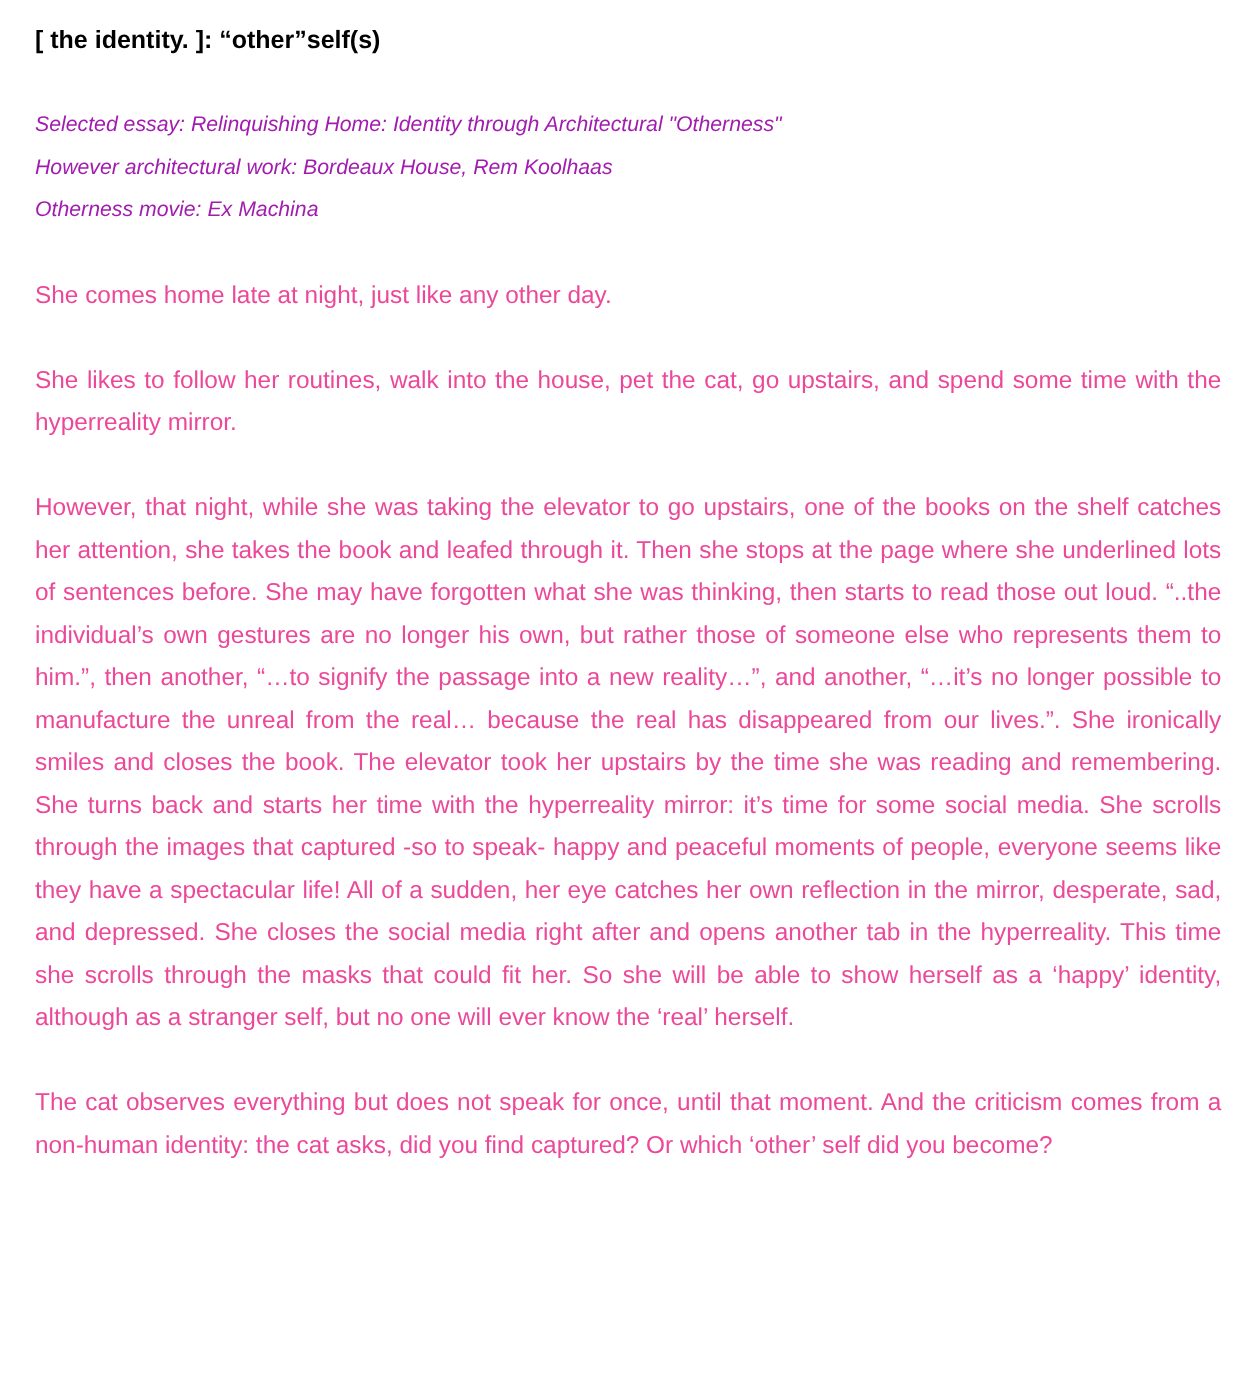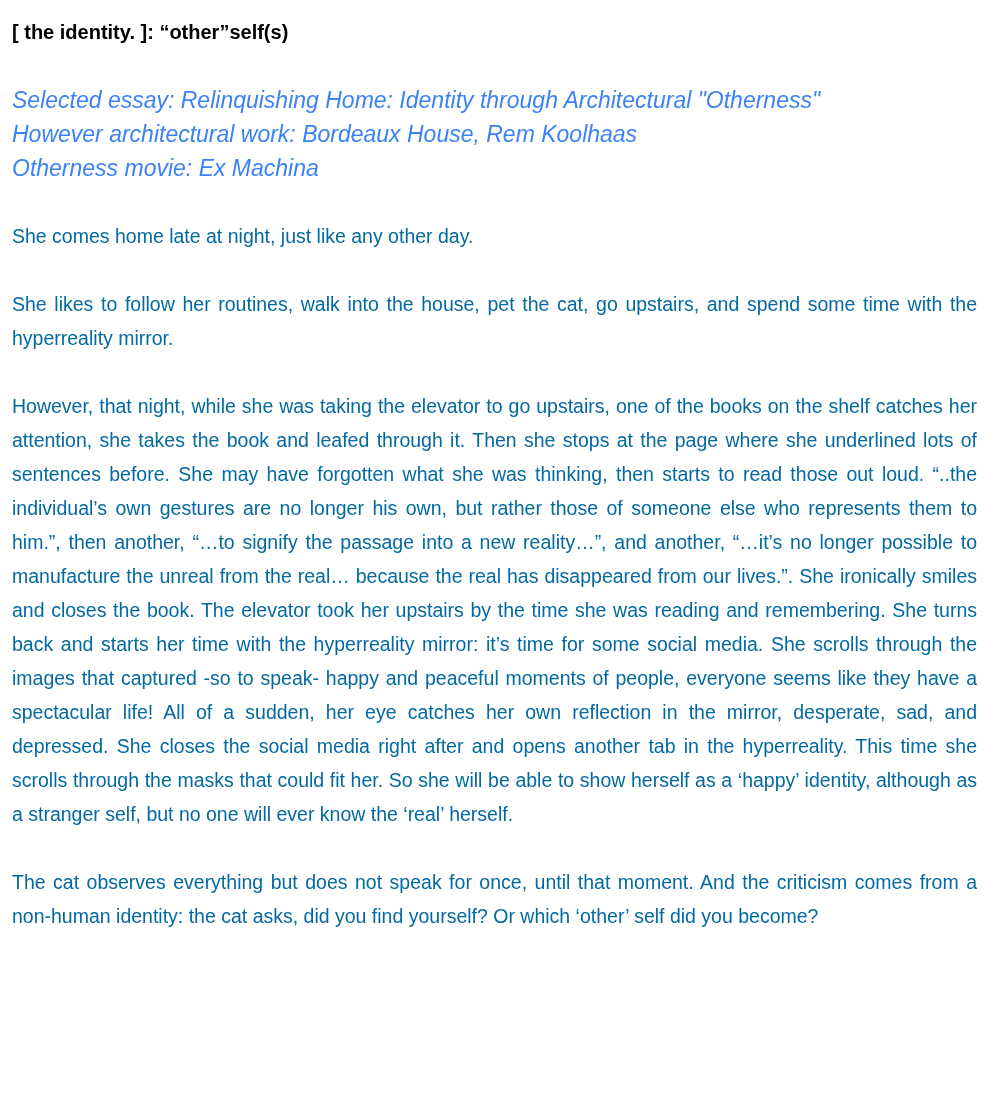--- a/index.html
+++ b/index.html
@@ -5,46 +5,46 @@
   * { box-sizing: border-box; }
   html, body {
     margin: 0;
     padding: 0;
     background: #ffffff;
   }
   .page {
     width: 994px;
     min-height: 1106px;
     background: #ffffff;
-    padding: 15px 17px 20px 12px;
+    padding: 15px 17px 20px 28px;
     color: #111111;
     font-family: "Liberation Sans", "DejaVu Sans", sans-serif;
   }
   .doc-title {
     font-size: 20px;
     font-weight: 700;
     line-height: 34px;
     margin: 0 0 34px 0;
     color: #000000;
   }
   .meta-block {
     margin: 0 0 34px 0;
   }
   .meta-line {
     font-style: italic;
-    font-size: 23px;
+    font-size: 17px;
     line-height: 34px;
-    color: #3b82f6;
+    color: #a21caf;
   }
   .para {
     font-size: 19.5px;
     line-height: 34px;
     margin: 0 0 34px 0;
     text-align: justify;
-    color: #0369a1;
+    color: #ec4899;
   }
   .para:last-child {
     margin-bottom: 0;
   }
 </style>
 </head>
 <body>
 
 <div class="page">
 
@@ -55,15 +55,15 @@
     <div class="meta-line">However architectural work: Bordeaux House, Rem Koolhaas</div>
     <div class="meta-line">Otherness movie: Ex Machina</div>
   </div>
 
   <p class="para">She comes home late at night, just like any other day.</p>
 
   <p class="para">She likes to follow her routines, walk into the house, pet the cat, go upstairs, and spend some time with the hyperreality mirror.</p>
 
   <p class="para">However, that night, while she was taking the elevator to go upstairs, one of the books on the shelf catches her attention, she takes the book and leafed through it. Then she stops at the page where she underlined lots of sentences before. She may have forgotten what she was thinking, then starts to read those out loud. “..the individual’s own gestures are no longer his own, but rather those of someone else who represents them to him.”, then another, “…to signify the passage into a new reality…”, and another, “…it’s no longer possible to manufacture the unreal from the real… because the real has disappeared from our lives.”. She ironically smiles and closes the book. The elevator took her upstairs by the time she was reading and remembering. She turns back and starts her time with the hyperreality mirror: it’s time for some social media. She scrolls through the images that captured -so to speak- happy and peaceful moments of people, everyone seems like they have a spectacular life! All of a sudden, her eye catches her own reflection in the mirror, desperate, sad, and depressed. She closes the social media right after and opens another tab in the hyperreality. This time she scrolls through the masks that could fit her. So she will be able to show herself as a ‘happy’ identity, although as a stranger self, but no one will ever know the ‘real’ herself.</p>
 
-  <p class="para">The cat observes everything but does not speak for once, until that moment. And the criticism comes from a non-human identity: the cat asks, did you find yourself? Or which ‘other’ self did you become?</p>
+  <p class="para">The cat observes everything but does not speak for once, until that moment. And the criticism comes from a non-human identity: the cat asks, did you find captured? Or which ‘other’ self did you become?</p>
 
 </div>
 
 </body></html>

